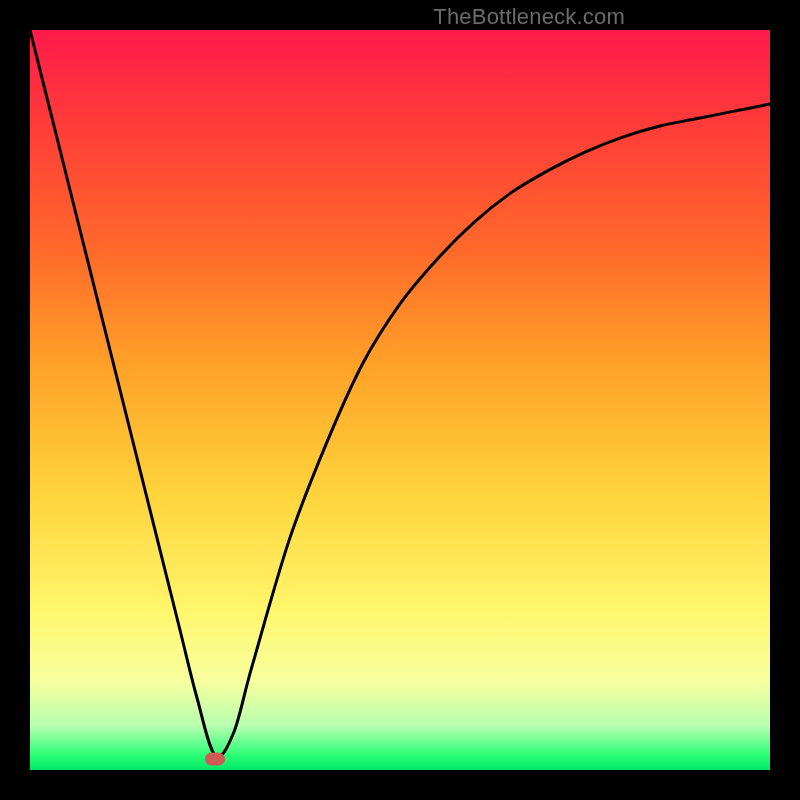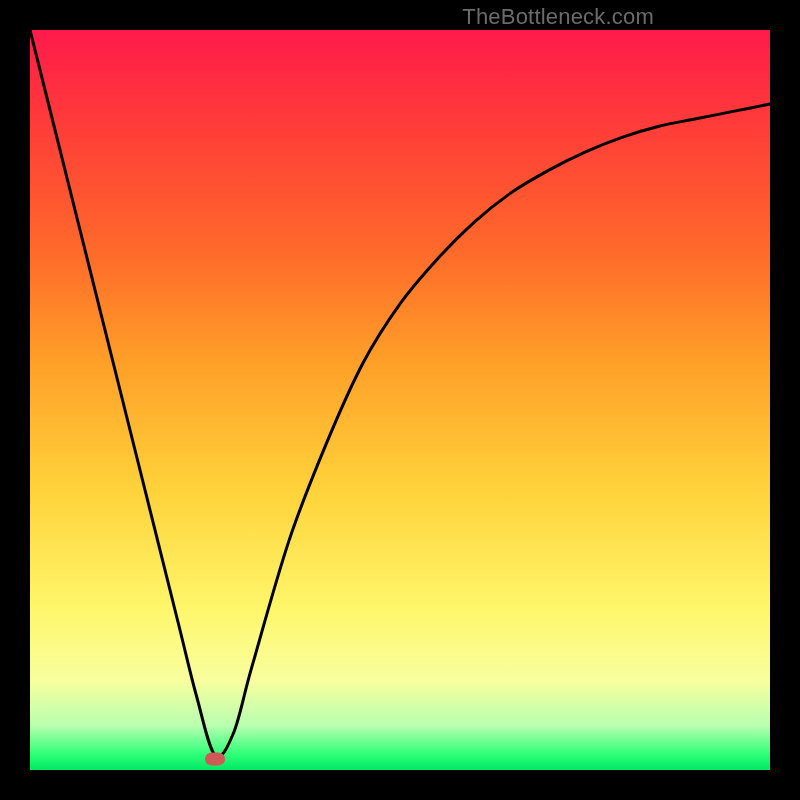--- a/index.html
+++ b/index.html
@@ -9,21 +9,20 @@
     height: 800px;
     overflow: hidden;
     background: #000;
     font-family: Arial, Helvetica, sans-serif;
   }
   .frame {
     position: relative;
     width: 639px;
     height: 800px;
     background: #000;
-    padding-left: 29px;
   }
   .plot-area {
     position: absolute;
     left: 30px;
     top: 30px;
     width: 740px;
     height: 740px;
     
     background: linear-gradient(to bottom,
       #ff1a4b 0%,

